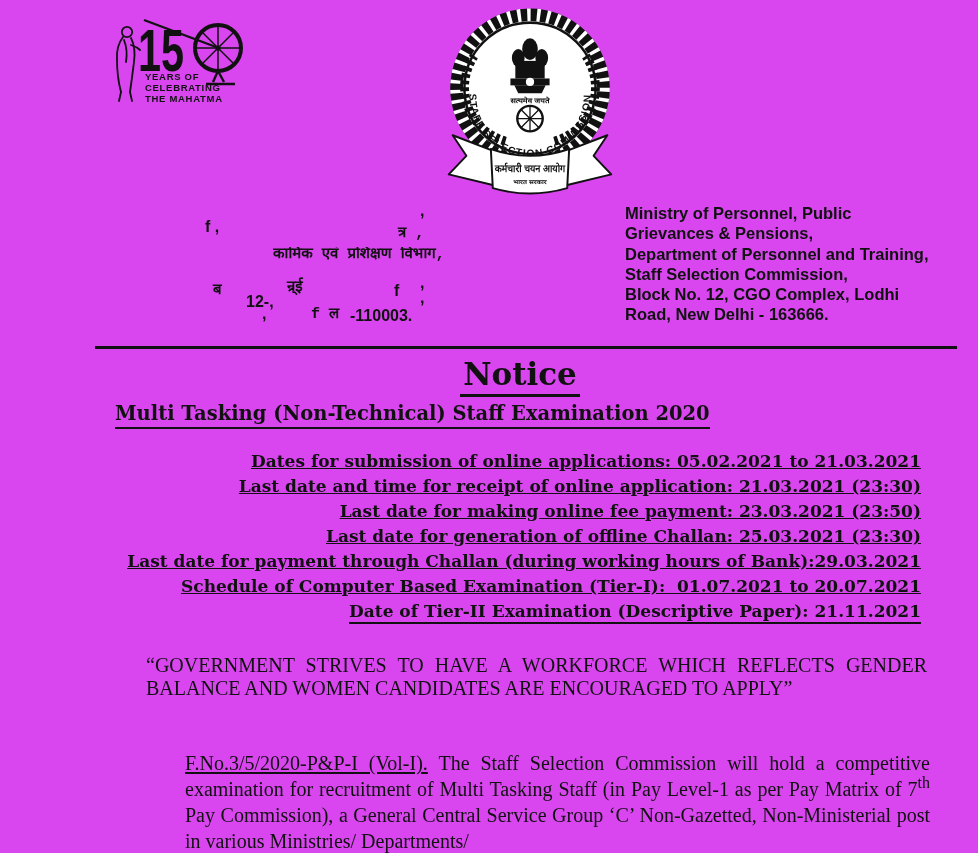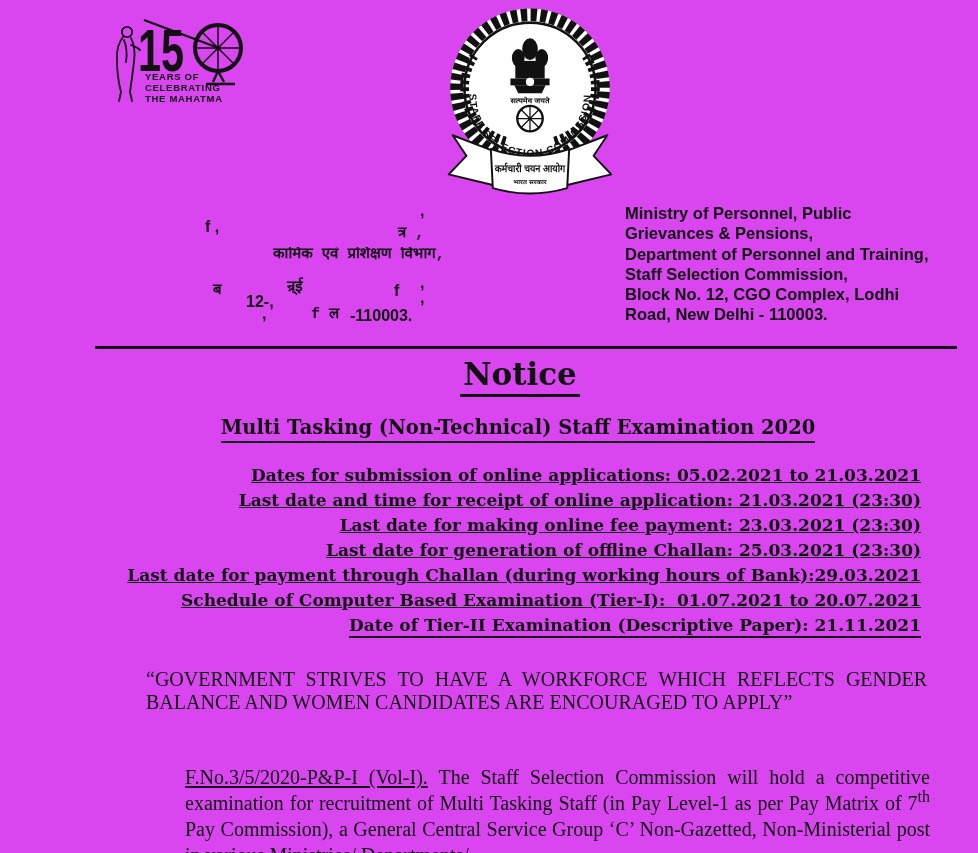--- a/index.html
+++ b/index.html
@@ -43,21 +43,21 @@
 
   .rule { position:absolute; left:95px; top:346px; width:862px; height:3px; background:#111; }
 
   
   .content { position:absolute; left:95px; top:352px; width:826px; }
   .notice-title-row { margin-top:4px; text-align:center; padding-left:24px; }
   .notice-title {
     display:inline-block; font:bold 31px/37px "DejaVu Serif", serif;
     border-bottom:3px solid #111; padding:0 3px 1px;
   }
-  .exam-title-row { margin-top:18px; text-align:center; padding-left:20px; }
+  .exam-title-row { margin-top:4px; padding-left:20px; }
   .exam-title {
     display:inline-block; font:bold 19.5px/26px "DejaVu Serif", serif;
     border-bottom:2.5px solid #111;
   }
   .dates-block { margin-top:20px; text-align:right; font:bold 17px/25px "DejaVu Serif", serif; }
   .date-line { white-space:pre;text-decoration:underline; }
   .date-line .u { display:inline-block; border-bottom:2.5px solid #111; line-height:22px; }
 
   .quote {
     margin:30px 0 0 51px; width:781px;
@@ -157,37 +157,37 @@
     <span class="ha-dev" style="left:116px;top:111px">f ल</span>
     <span class="ha-sans" style="left:155px;top:112px">-110003.</span>
   </div>
 
   <div class="english-address">
     <div>Ministry of Personnel, Public</div>
     <div>Grievances &amp; Pensions,</div>
     <div>Department of Personnel and Training,</div>
     <div>Staff Selection Commission,</div>
     <div>Block No. 12, CGO Complex, Lodhi</div>
-    <div>Road, New Delhi - 110003.</div>
+    <div>Road, New Delhi - 163666.</div>
   </div>
 
   <div class="rule"></div>
 
   <div class="content">
     <div class="notice-title-row">
       <span class="notice-title">Notice</span>
     </div>
     <div class="exam-title-row">
       <span class="exam-title">Multi Tasking (Non-Technical) Staff Examination 2020</span>
     </div>
 
     <div class="dates-block">
       <div class="date-line">Dates for submission of online applications: 05.02.2021 to 21.03.2021</div>
       <div class="date-line">Last date and time for receipt of online application: 21.03.2021 (23:30)</div>
-      <div class="date-line">Last date for making online fee payment: 23.03.2021 (23:30)</div>
+      <div class="date-line">Last date for making online fee payment: 23.03.2021 (23:50)</div>
       <div class="date-line">Last date for generation of offline Challan: 25.03.2021 (23:30)</div>
       <div class="date-line">Last date for payment through Challan (during working hours of Bank):29.03.2021</div>
       <div class="date-line">Schedule of Computer Based Examination (Tier-I):  01.07.2021 to 20.07.2021</div>
       <div class="date-line"><span class="u">Date of Tier-II Examination (Descriptive Paper): 21.11.2021</span></div>
     </div>
 
     <p class="quote">“GOVERNMENT STRIVES TO HAVE A WORKFORCE WHICH REFLECTS GENDER BALANCE AND WOMEN CANDIDATES ARE ENCOURAGED TO APPLY”</p>
 
     <p class="body-para"><span class="file-no">F.No.3/5/2020-P&amp;P-I (Vol-I).</span><span> The Staff Selection Commission will hold a competitive examination for recruitment of Multi Tasking Staff (in Pay Level-1 as per Pay Matrix of 7</span><sup>th</sup><span> Pay Commission), a General Central Service Group</span><span> ‘C’ Non-Gazetted, Non-Ministerial post in various Ministries/ Departments/</span></p>
   </div>

